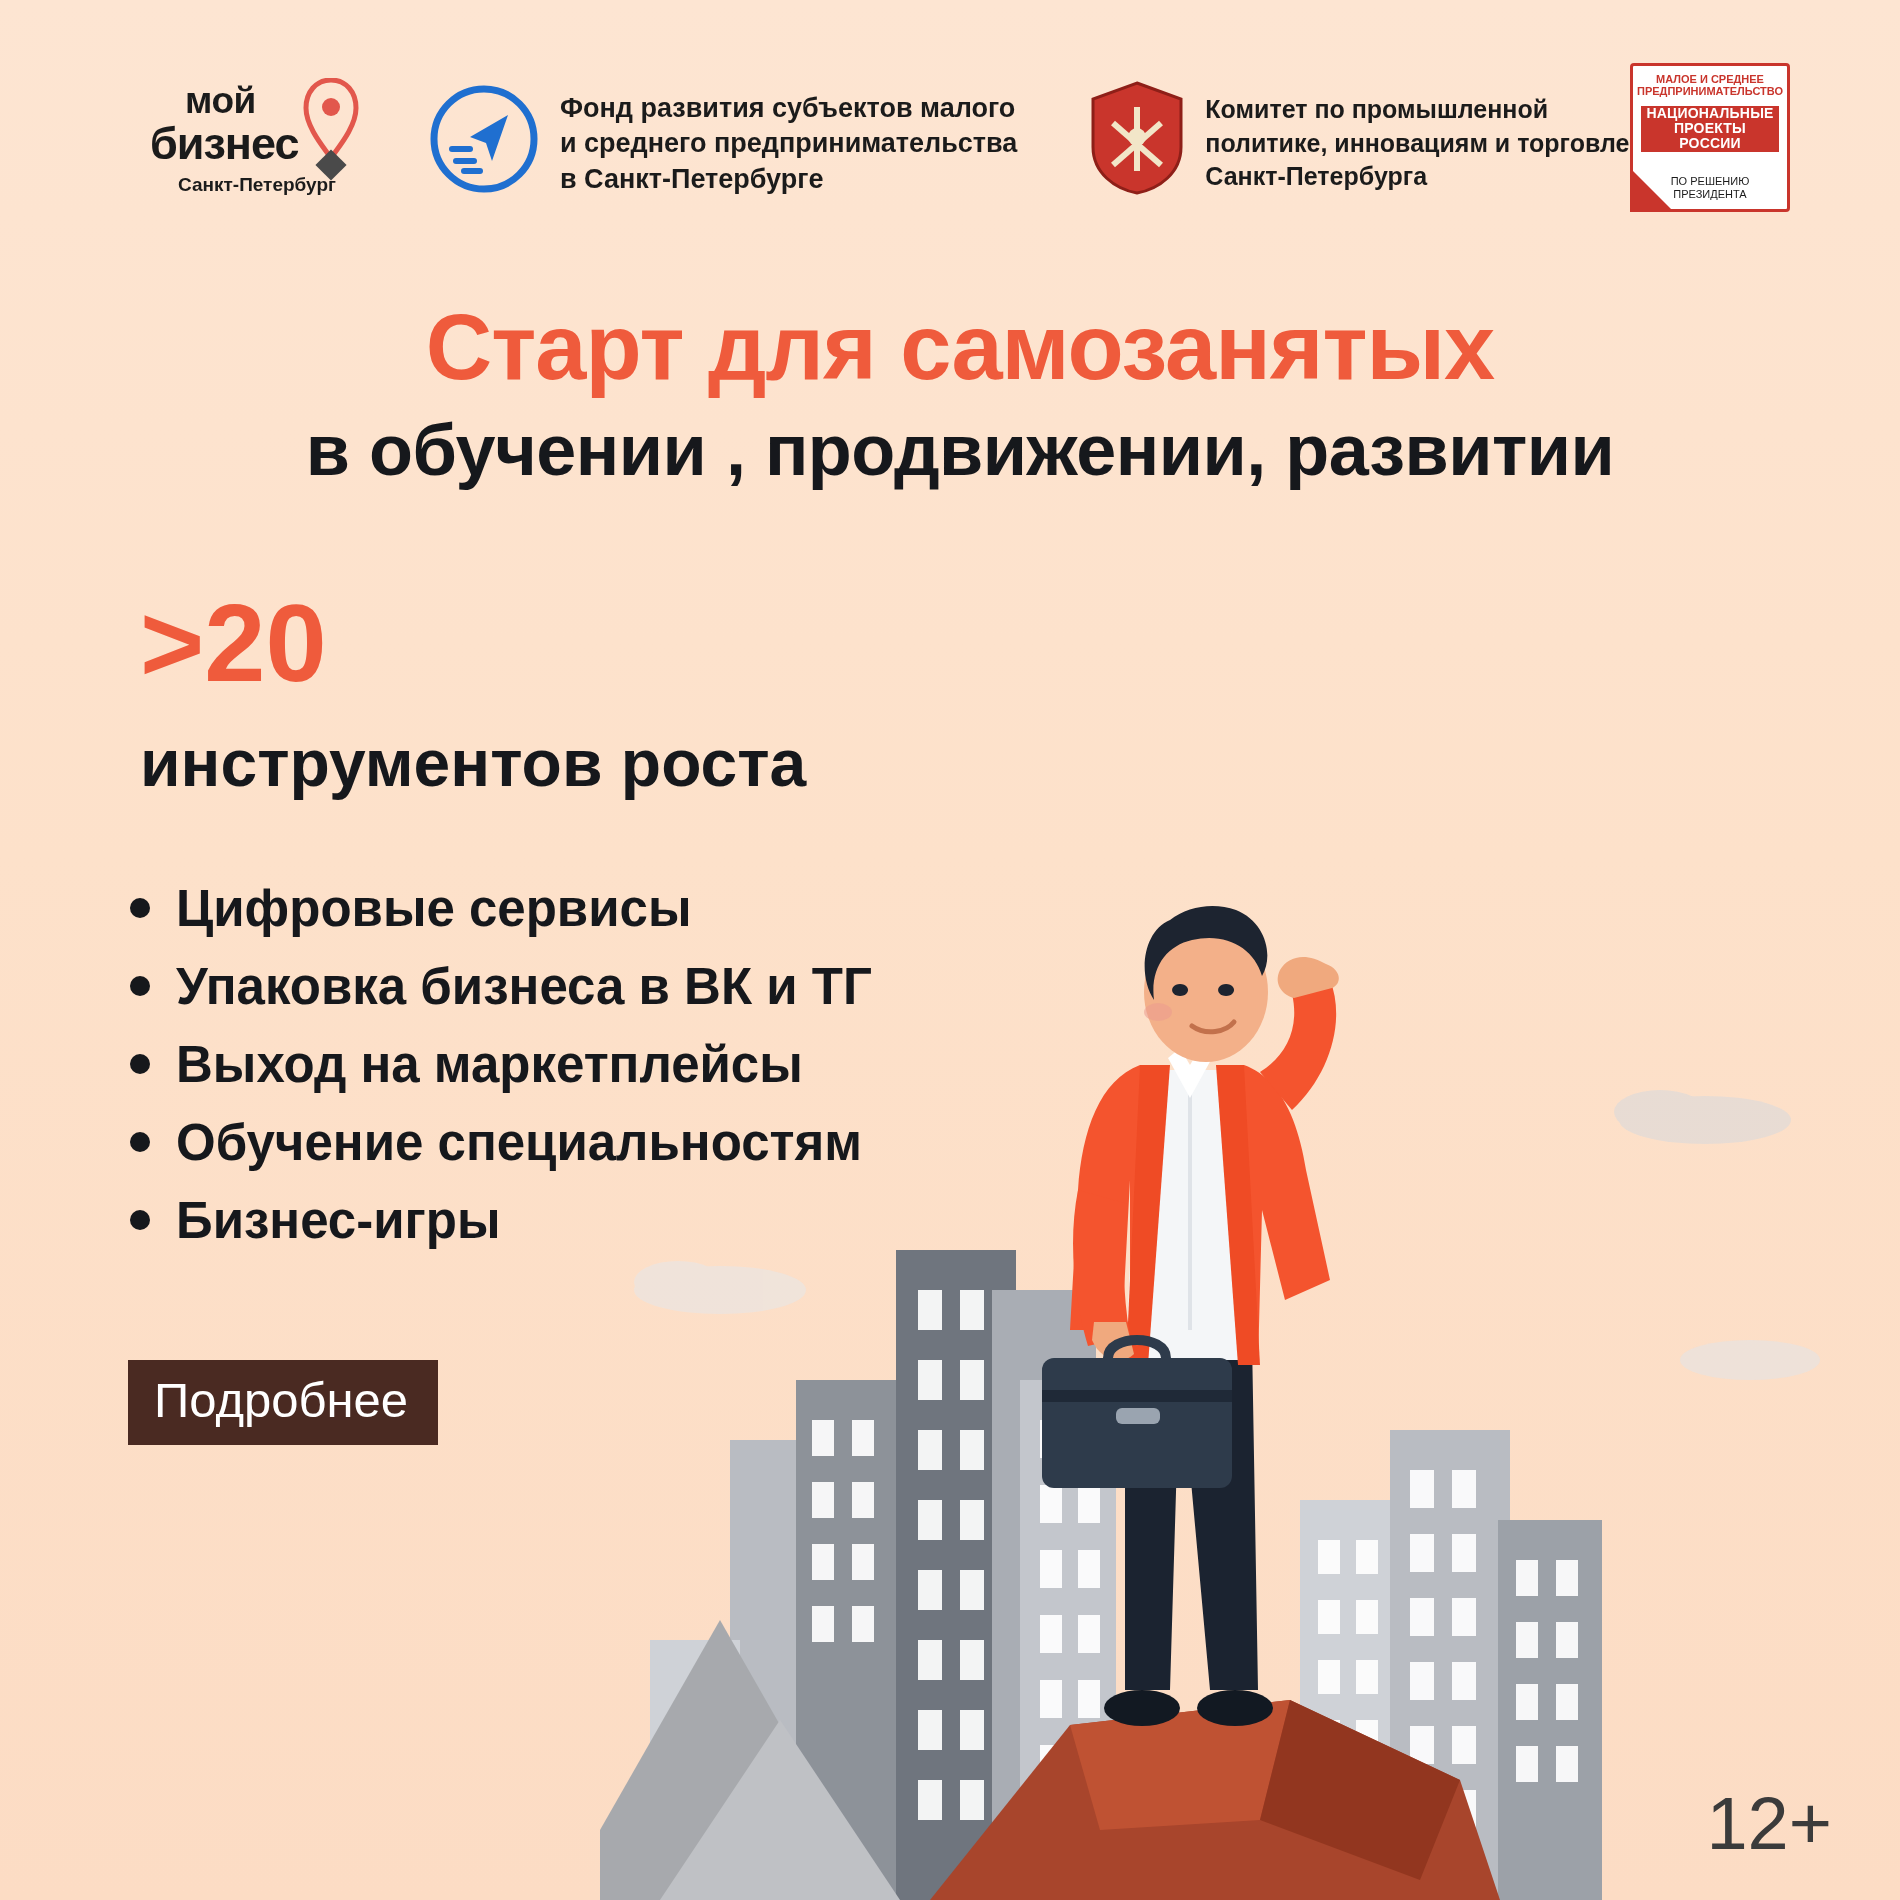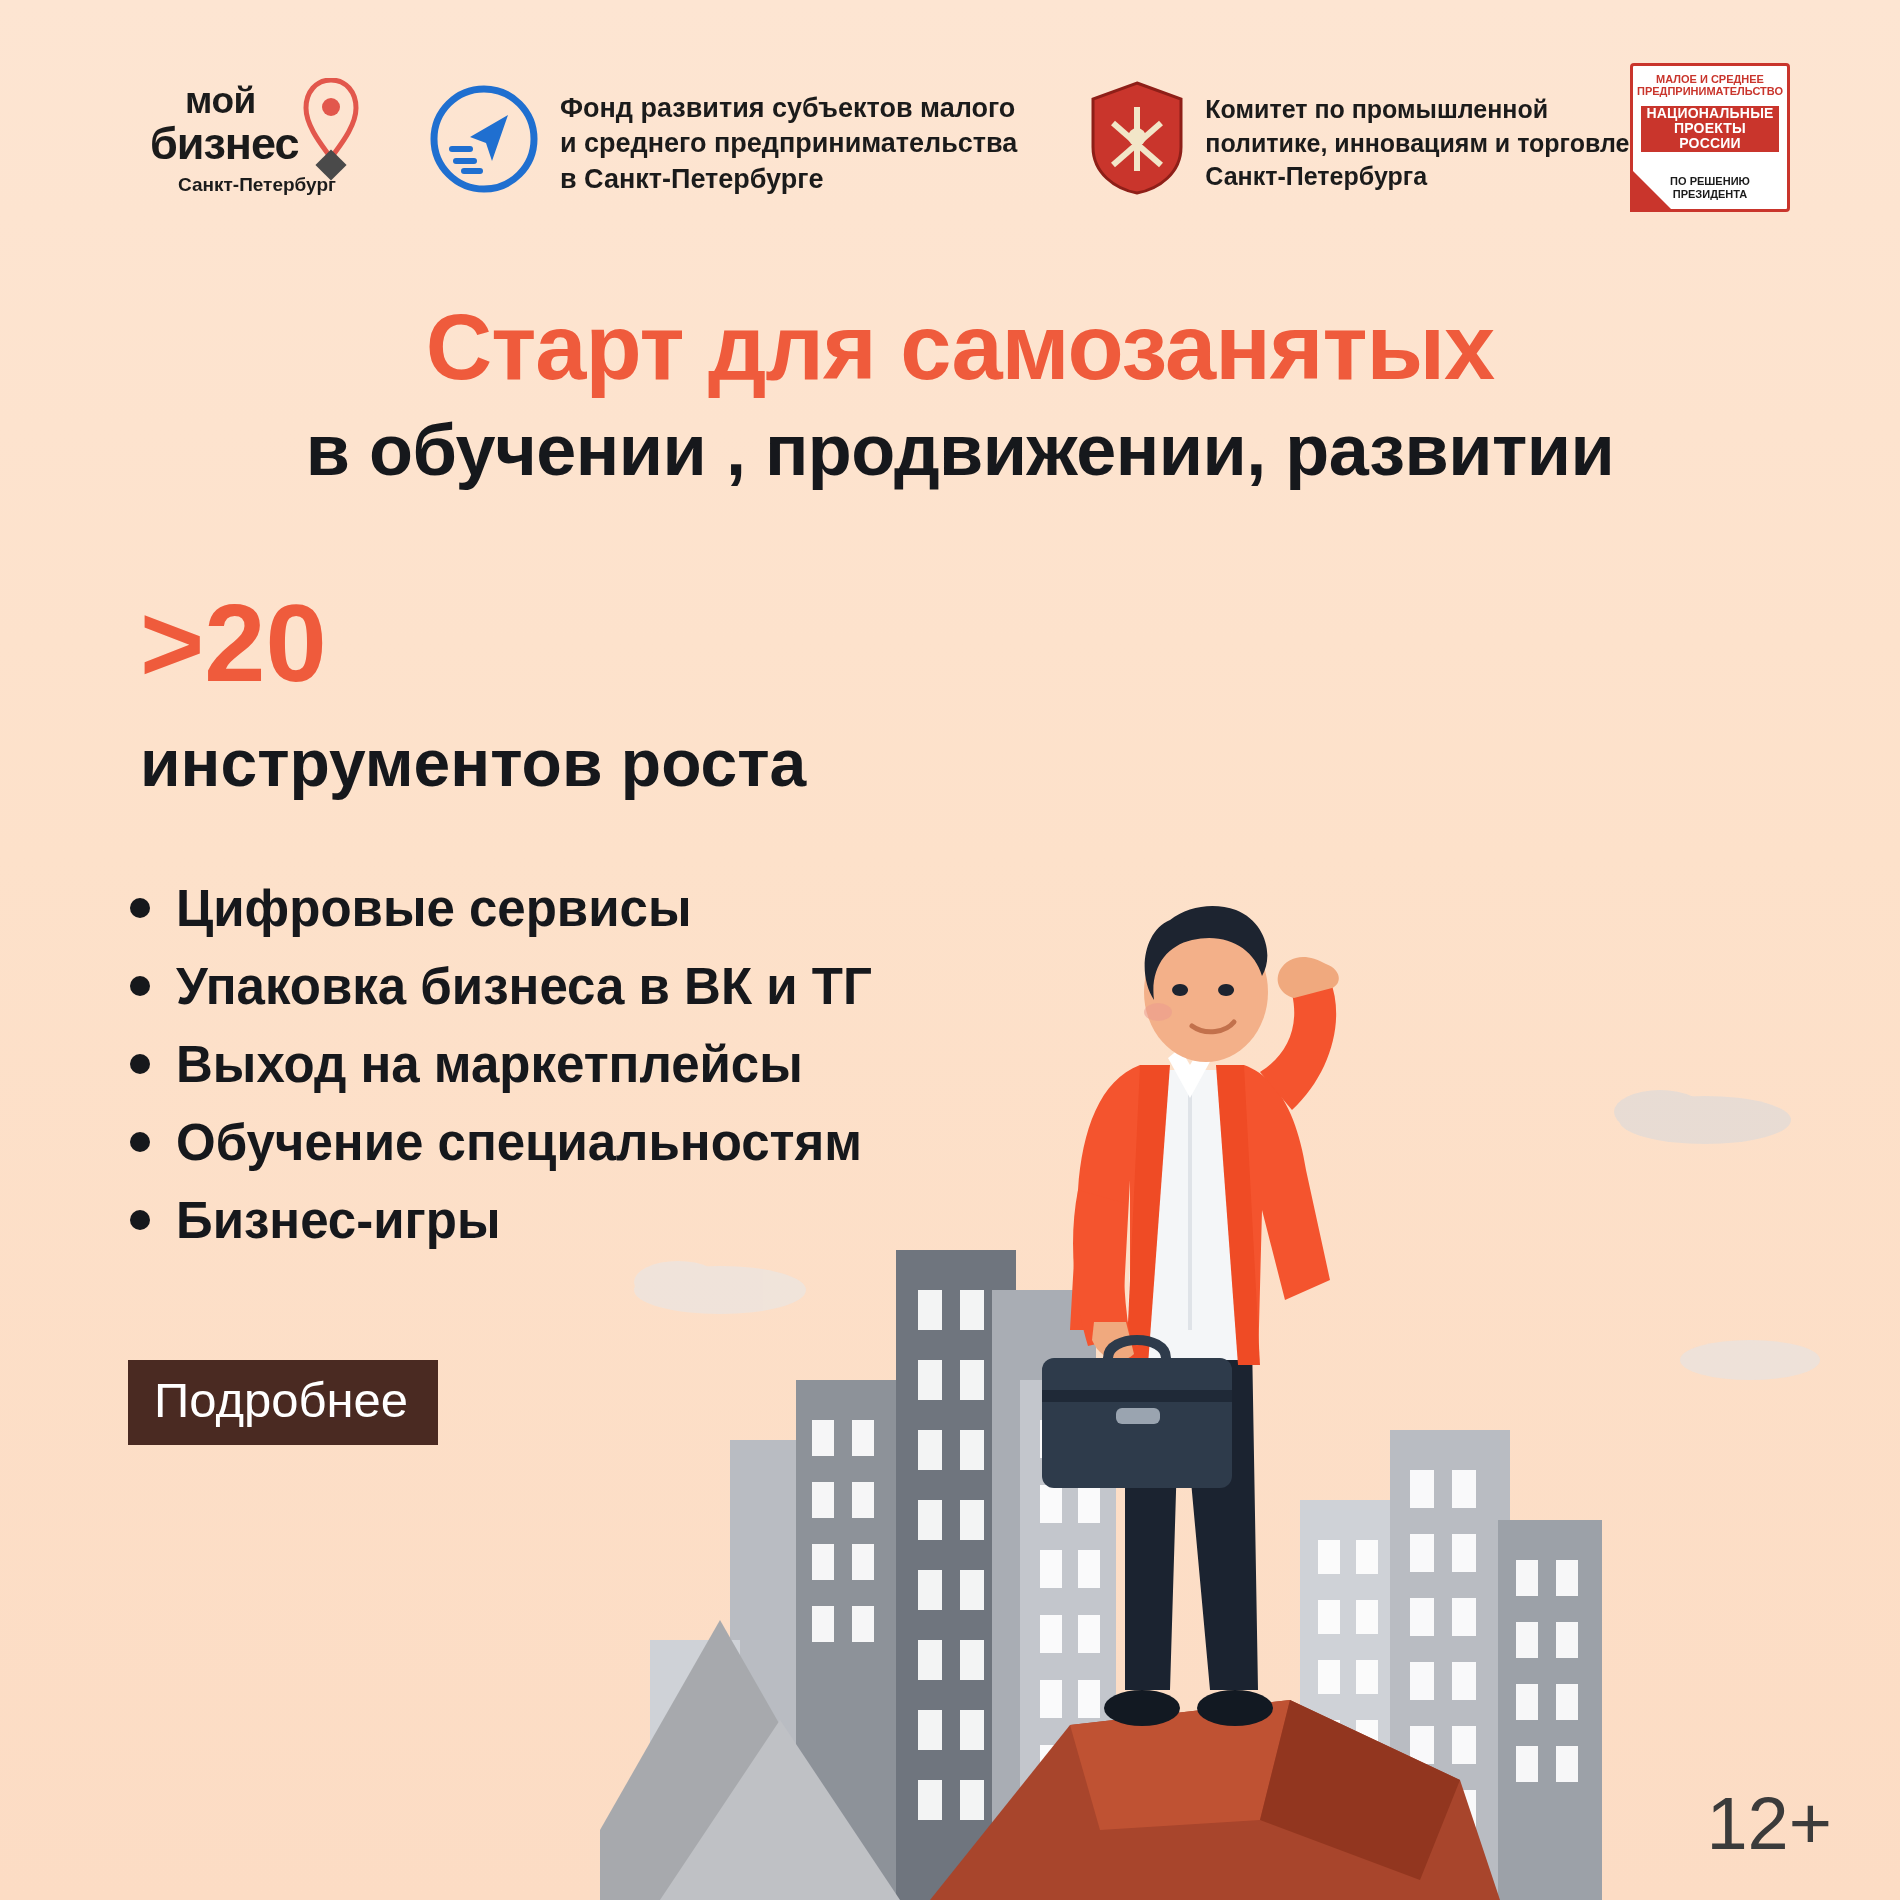--- a/index.html
+++ b/index.html
@@ -72,21 +72,21 @@
     white-space:pre-line;
   }
   .logo-np .np-mid {
     position:absolute; top:40px; left:8px; right:8px; height:46px;
     background:#c9352c; color:#fff; font-size:14px; font-weight:bold;
     display:flex; align-items:center; justify-content:center; text-align:center;
     line-height:1.05; white-space:pre-line; letter-spacing:0.2px;
   }
   .logo-np .np-bot {
     position:absolute; bottom:8px; left:0; right:0; text-align:center;
-    font-size:11px; font-weight:bold; color:#1b1b1b; line-height:1.15;
+    font-size:11px; font-weight:normal; color:#1b1b1b; line-height:1.15;
     white-space:pre-line;
   }
   .logo-np .np-corner {
     position:absolute; left:-3px; bottom:-3px;
     width:0; height:0;
     border-left:44px solid #c9352c;
     border-top:44px solid transparent;
   }
 
   

